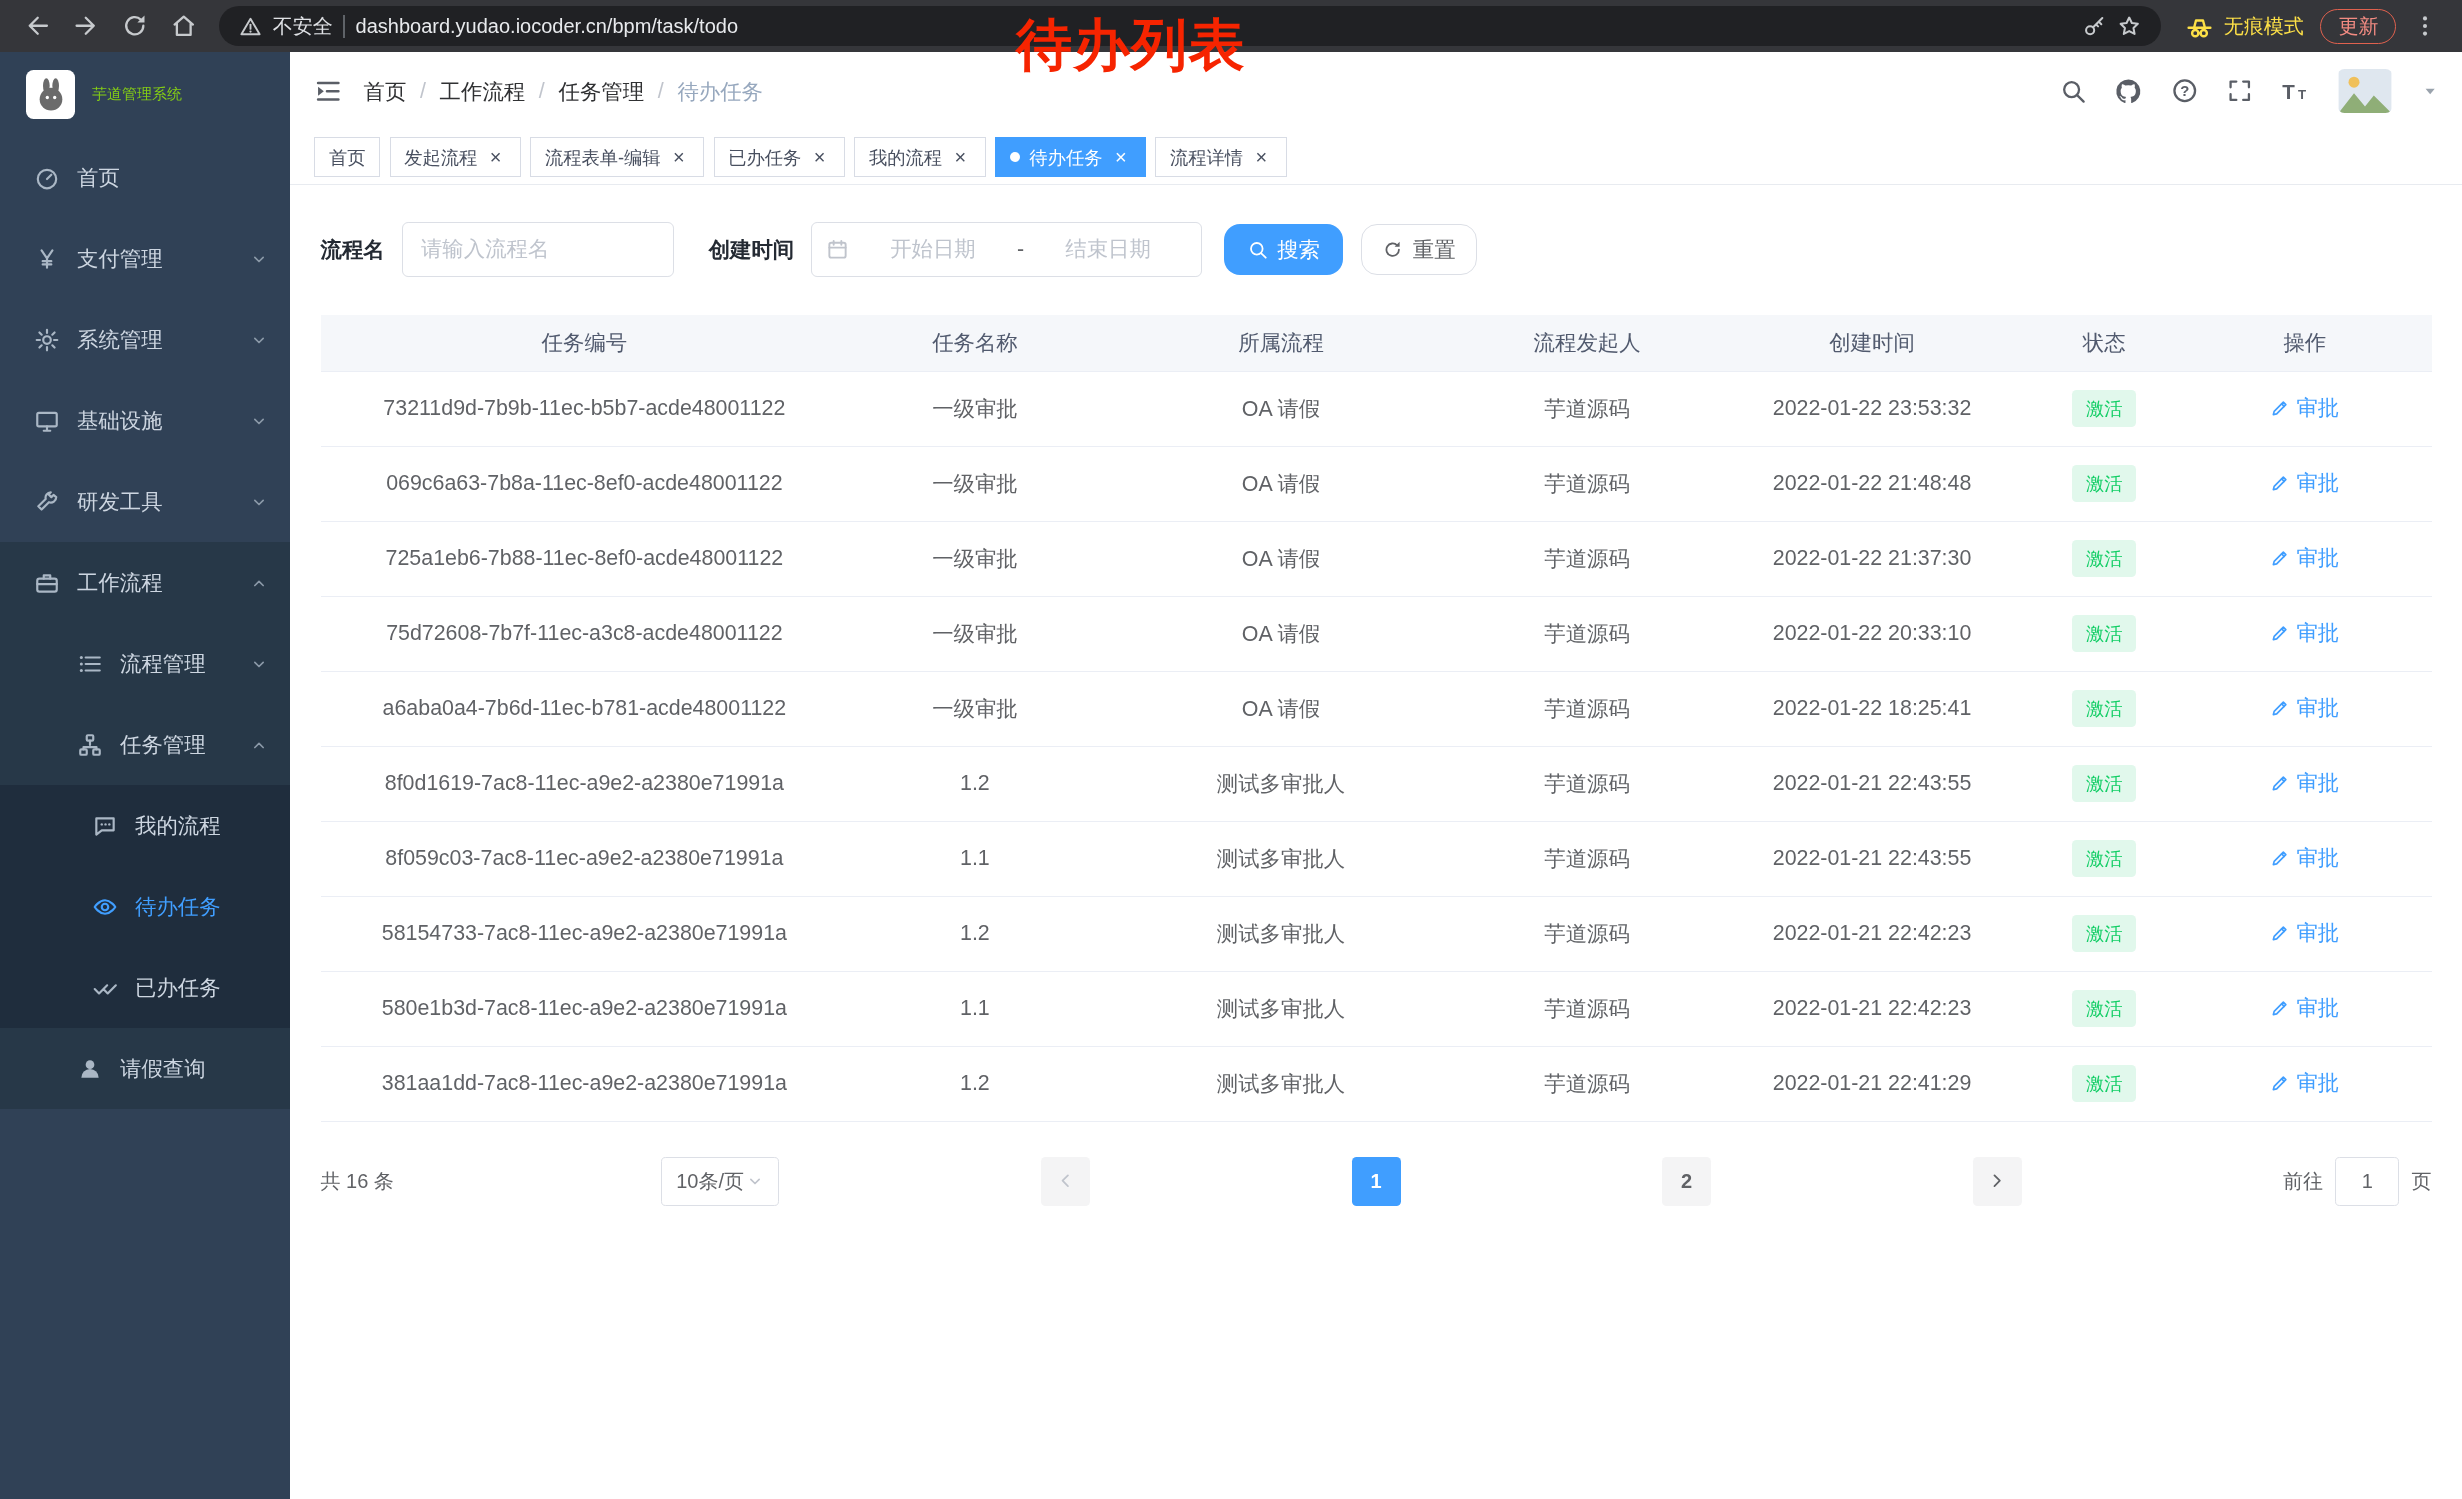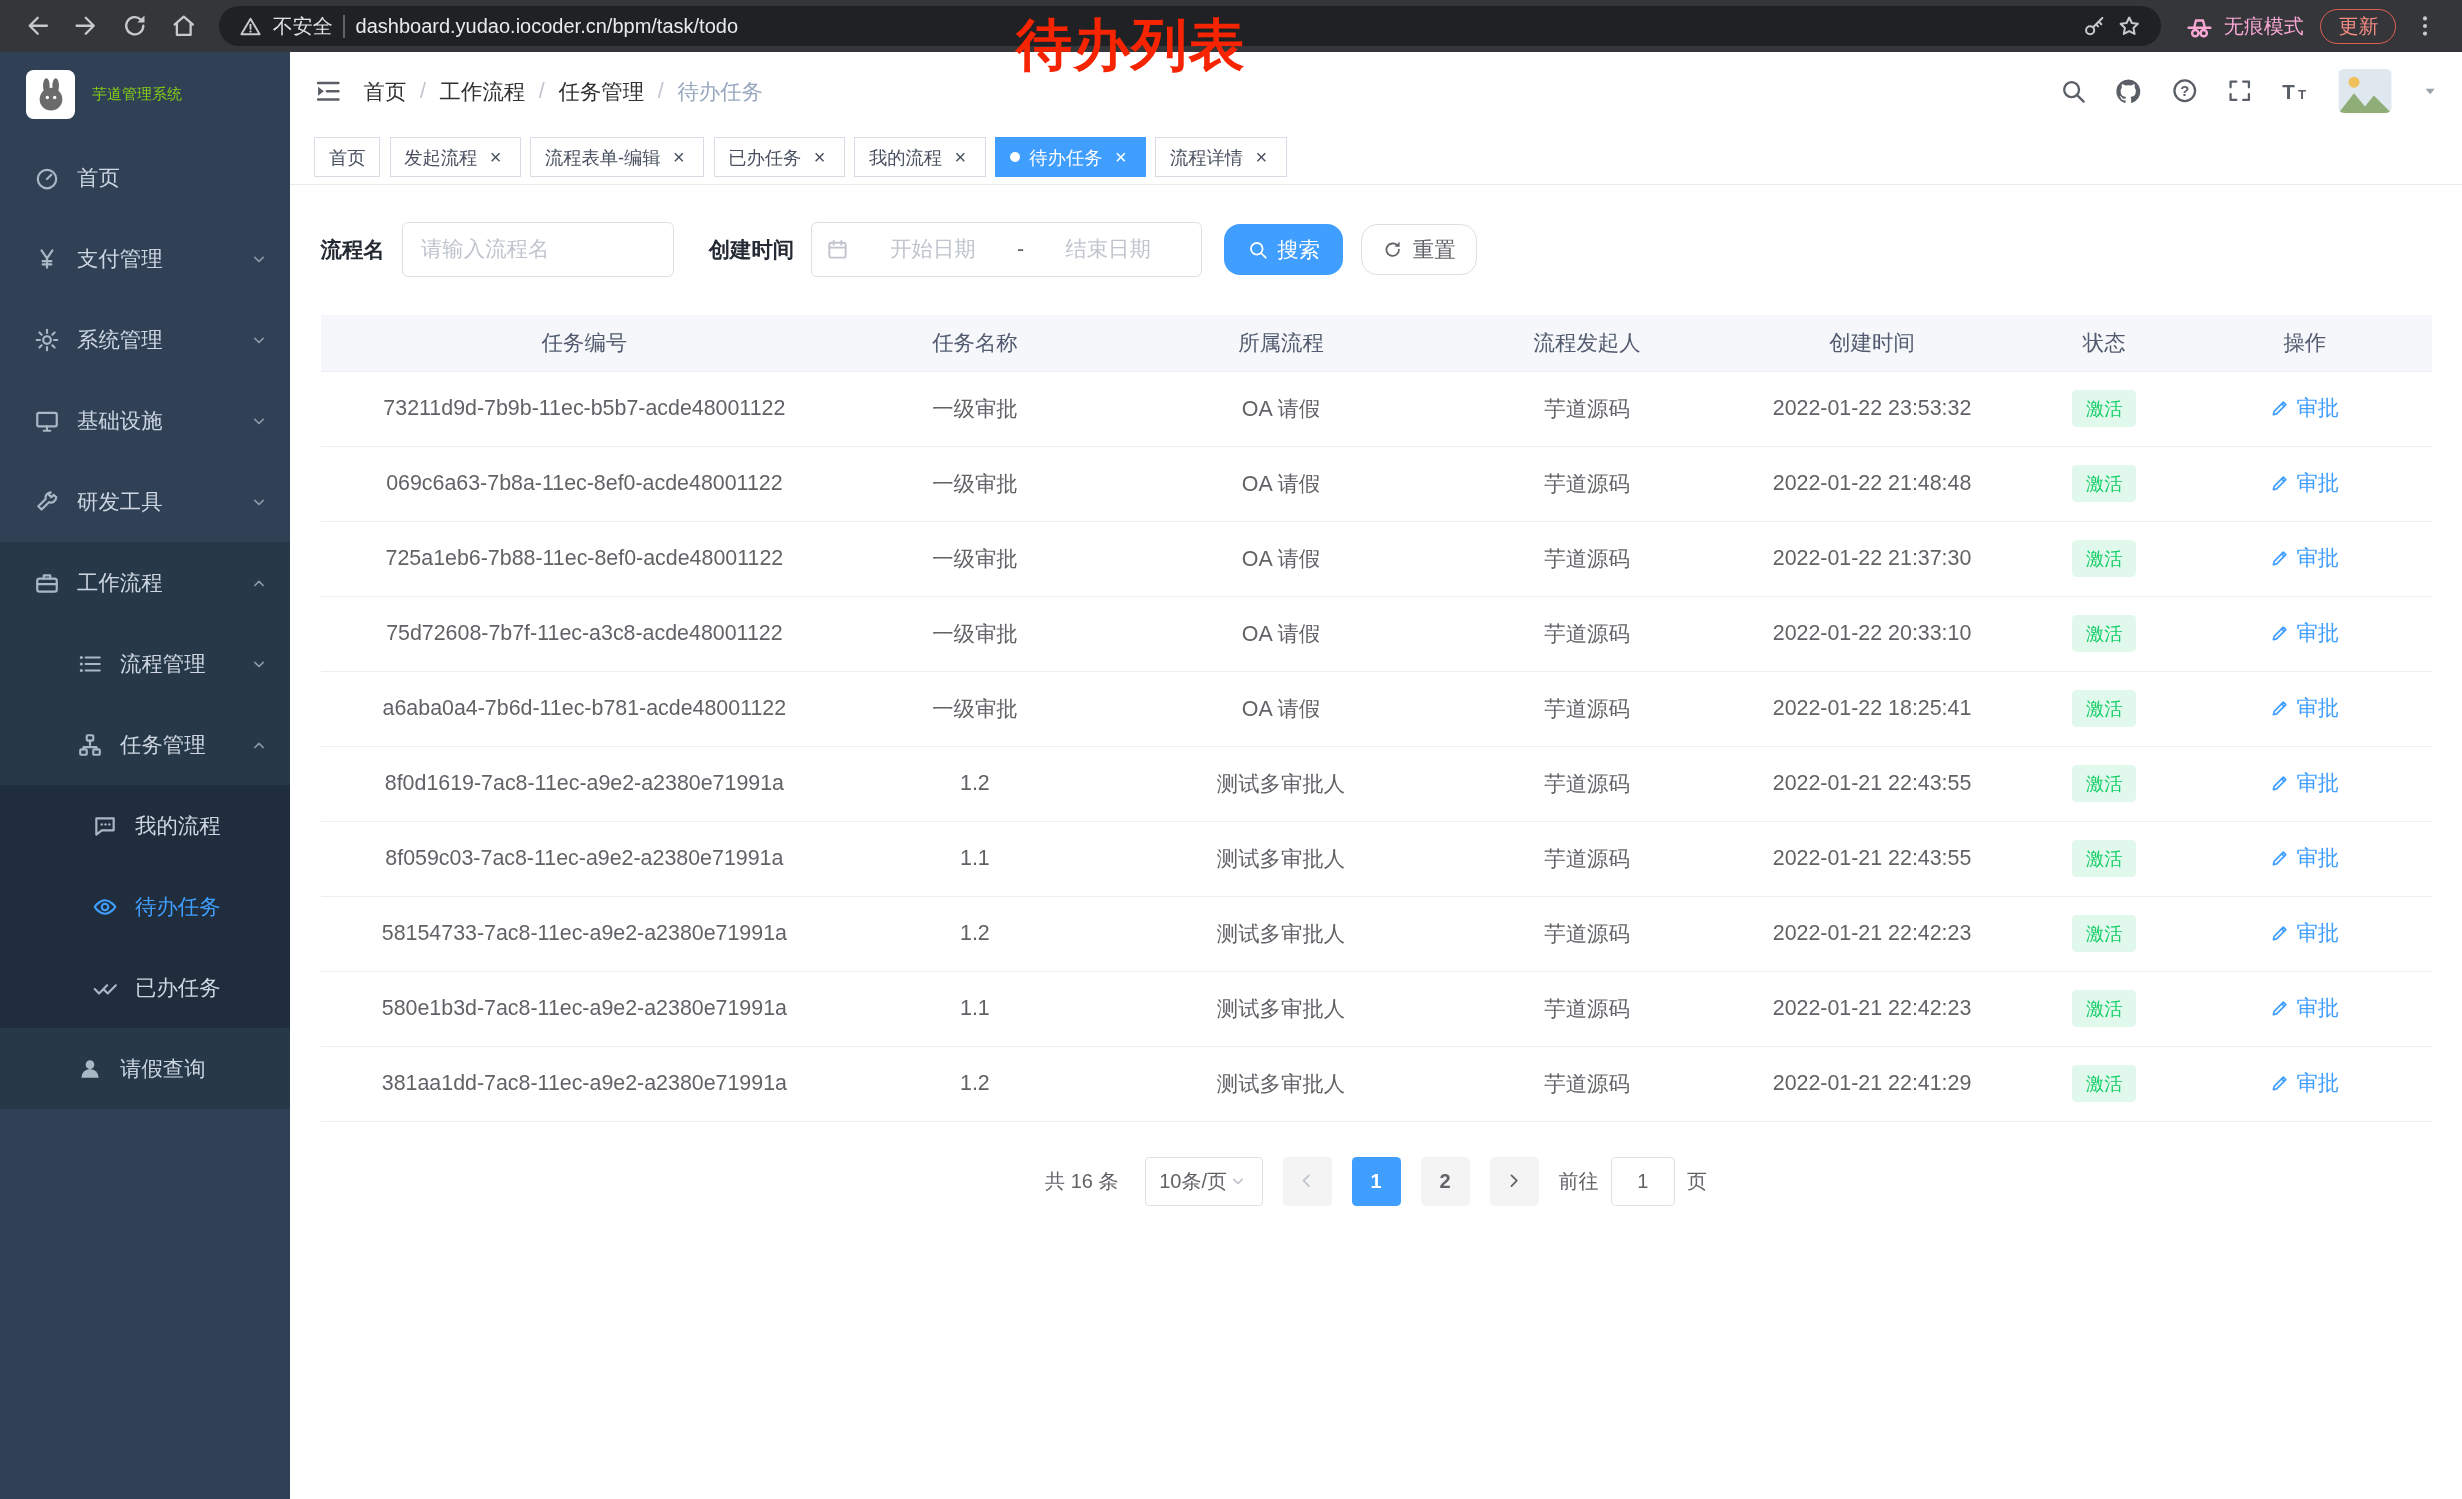--- a/index.html
+++ b/index.html
@@ -10,21 +10,21 @@
 .fl{fill:currentColor;stroke:none}
 
 
 .chrome{height:52px;background:#35363a;display:flex;align-items:center;padding:0 17px;gap:7.6px}
 .cbtn{width:41px;height:41px;border-radius:50%;display:flex;align-items:center;justify-content:center;color:#c7cacd;flex:0 0 auto;cursor:pointer}
 .omnibox{flex:1;height:40px;background:#202124;border-radius:21.4px;display:flex;align-items:center;padding:0 20px;gap:10.7px;color:#dfe1e5;font-size:20px;margin:0 7.6px}
 .omni-sep{width:1.5px;height:23px;background:#5f6368}
 .omni-url{color:#e8eaed;white-space:nowrap}
 .omni-spacer{flex:1}
 .omni-ic{color:#c7cacd;cursor:pointer}
-.incog{display:flex;align-items:center;gap:9.2px;color:#f9a8d4;font-size:20px;padding:0 9.2px;flex:0 0 auto}
+.incog{display:flex;align-items:center;gap:9.2px;color:#fde047;font-size:20px;padding:0 9.2px;flex:0 0 auto}
 .update-btn{height:35px;padding:0 17px;border:1.5px solid #e0614e;border-radius:18.3px;color:#f28b82;font-size:20px;display:flex;align-items:center;flex:0 0 auto;cursor:pointer;background:transparent}
 .annotation{position:absolute;top:7.6px;left:1016px;font-size:56px;font-weight:700;color:#f62400;z-index:60;letter-spacing:1.5px;pointer-events:none}
 
 
 .app{display:flex;height:1448px}
 .sidebar{width:290px;background:#304156;flex:0 0 auto;color:#cdd6e1;overflow:hidden}
 .logo-row{height:85px;display:flex;align-items:center;gap:17px;padding-left:26px}
 .logo-box{width:49px;height:49px;border-radius:7.6px;background:#fff;display:flex;align-items:center;justify-content:center}
 .logo-title{color:#84cc16;font-size:15px;font-weight:400}
 .mi{height:81px;display:flex;align-items:center;gap:17px;padding:0 21.4px 0 34px;font-size:21.4px;cursor:pointer}
@@ -75,21 +75,21 @@
 
 
 table{width:100%;border-collapse:collapse;table-layout:fixed;font-size:21.4px;color:#606266}
 thead th{height:56px;background:#f5f7fa;font-weight:500;color:#515a6e;text-align:center}
 thead tr{border-bottom:1.5px solid #ebeef5}
 tbody td{height:75px;border-bottom:1.5px solid #ebeef5;text-align:center;overflow:hidden;white-space:nowrap}
 .badge{display:inline-block;padding:6.1px 13.7px;border-radius:4.6px;background:#e1f8ec;color:#13ce66;font-size:18.3px}
 .action-link{color:#409eff;display:inline-flex;align-items:center;gap:6.1px;cursor:pointer}
 
 
-.pagination{display:flex;align-items:center;justify-content:center;gap:20px;margin-top:35px;font-size:20px;color:#606266}
+.pagination{display:flex;align-items:center;justify-content:space-between;gap:7px;margin-top:35px;font-size:20px;color:#606266}
 .ptotal{margin-right:6.1px}
 .psize{width:118px;height:49px;border:1.5px solid #dcdfe6;border-radius:4.6px;display:flex;align-items:center;justify-content:space-between;padding:0 13.7px;color:#606266;cursor:pointer}
 .psize .scaret{color:#c0c4cc}
 .pbtn{min-width:49px;height:49px;border-radius:4.6px;background:#f4f4f5;display:flex;align-items:center;justify-content:center;cursor:pointer;color:#606266}
 .pbtn.disabled{color:#c0c4cc}
 .pnum{min-width:49px;height:49px;border-radius:4.6px;background:#f4f4f5;display:flex;align-items:center;justify-content:center;font-weight:600;cursor:pointer}
 .pnum.active{background:#409eff;color:#fff}
 .goto{display:flex;align-items:center;gap:12.2px}
 .goto-input{width:64px;height:49px;border:1.5px solid #dcdfe6;border-radius:4.6px;text-align:center;font-size:20px;color:#606266;outline:none;font-family:inherit}
 </style>

